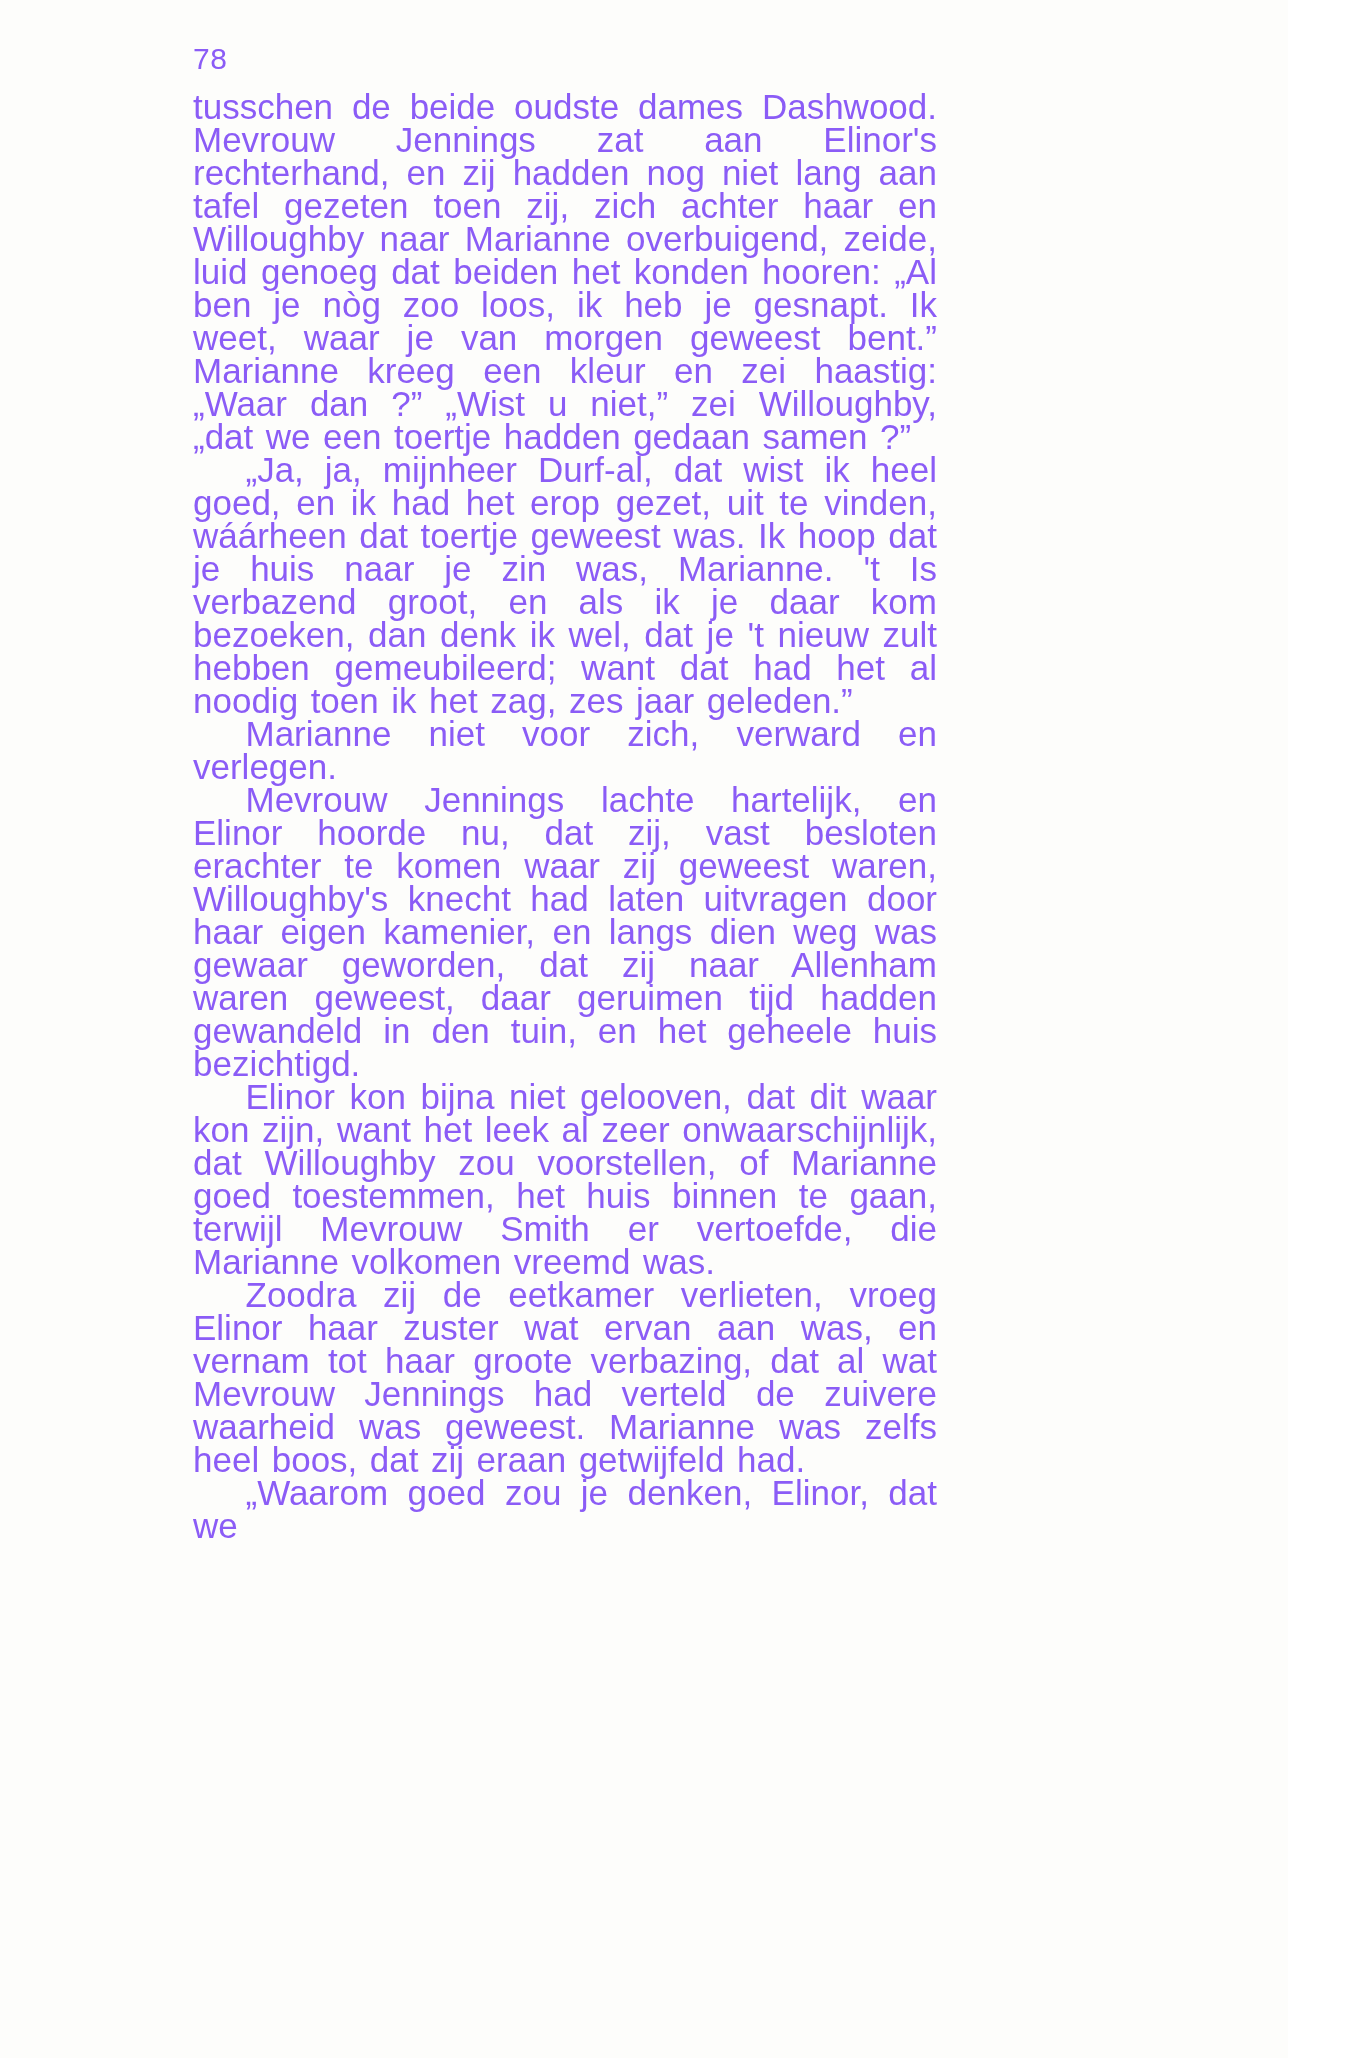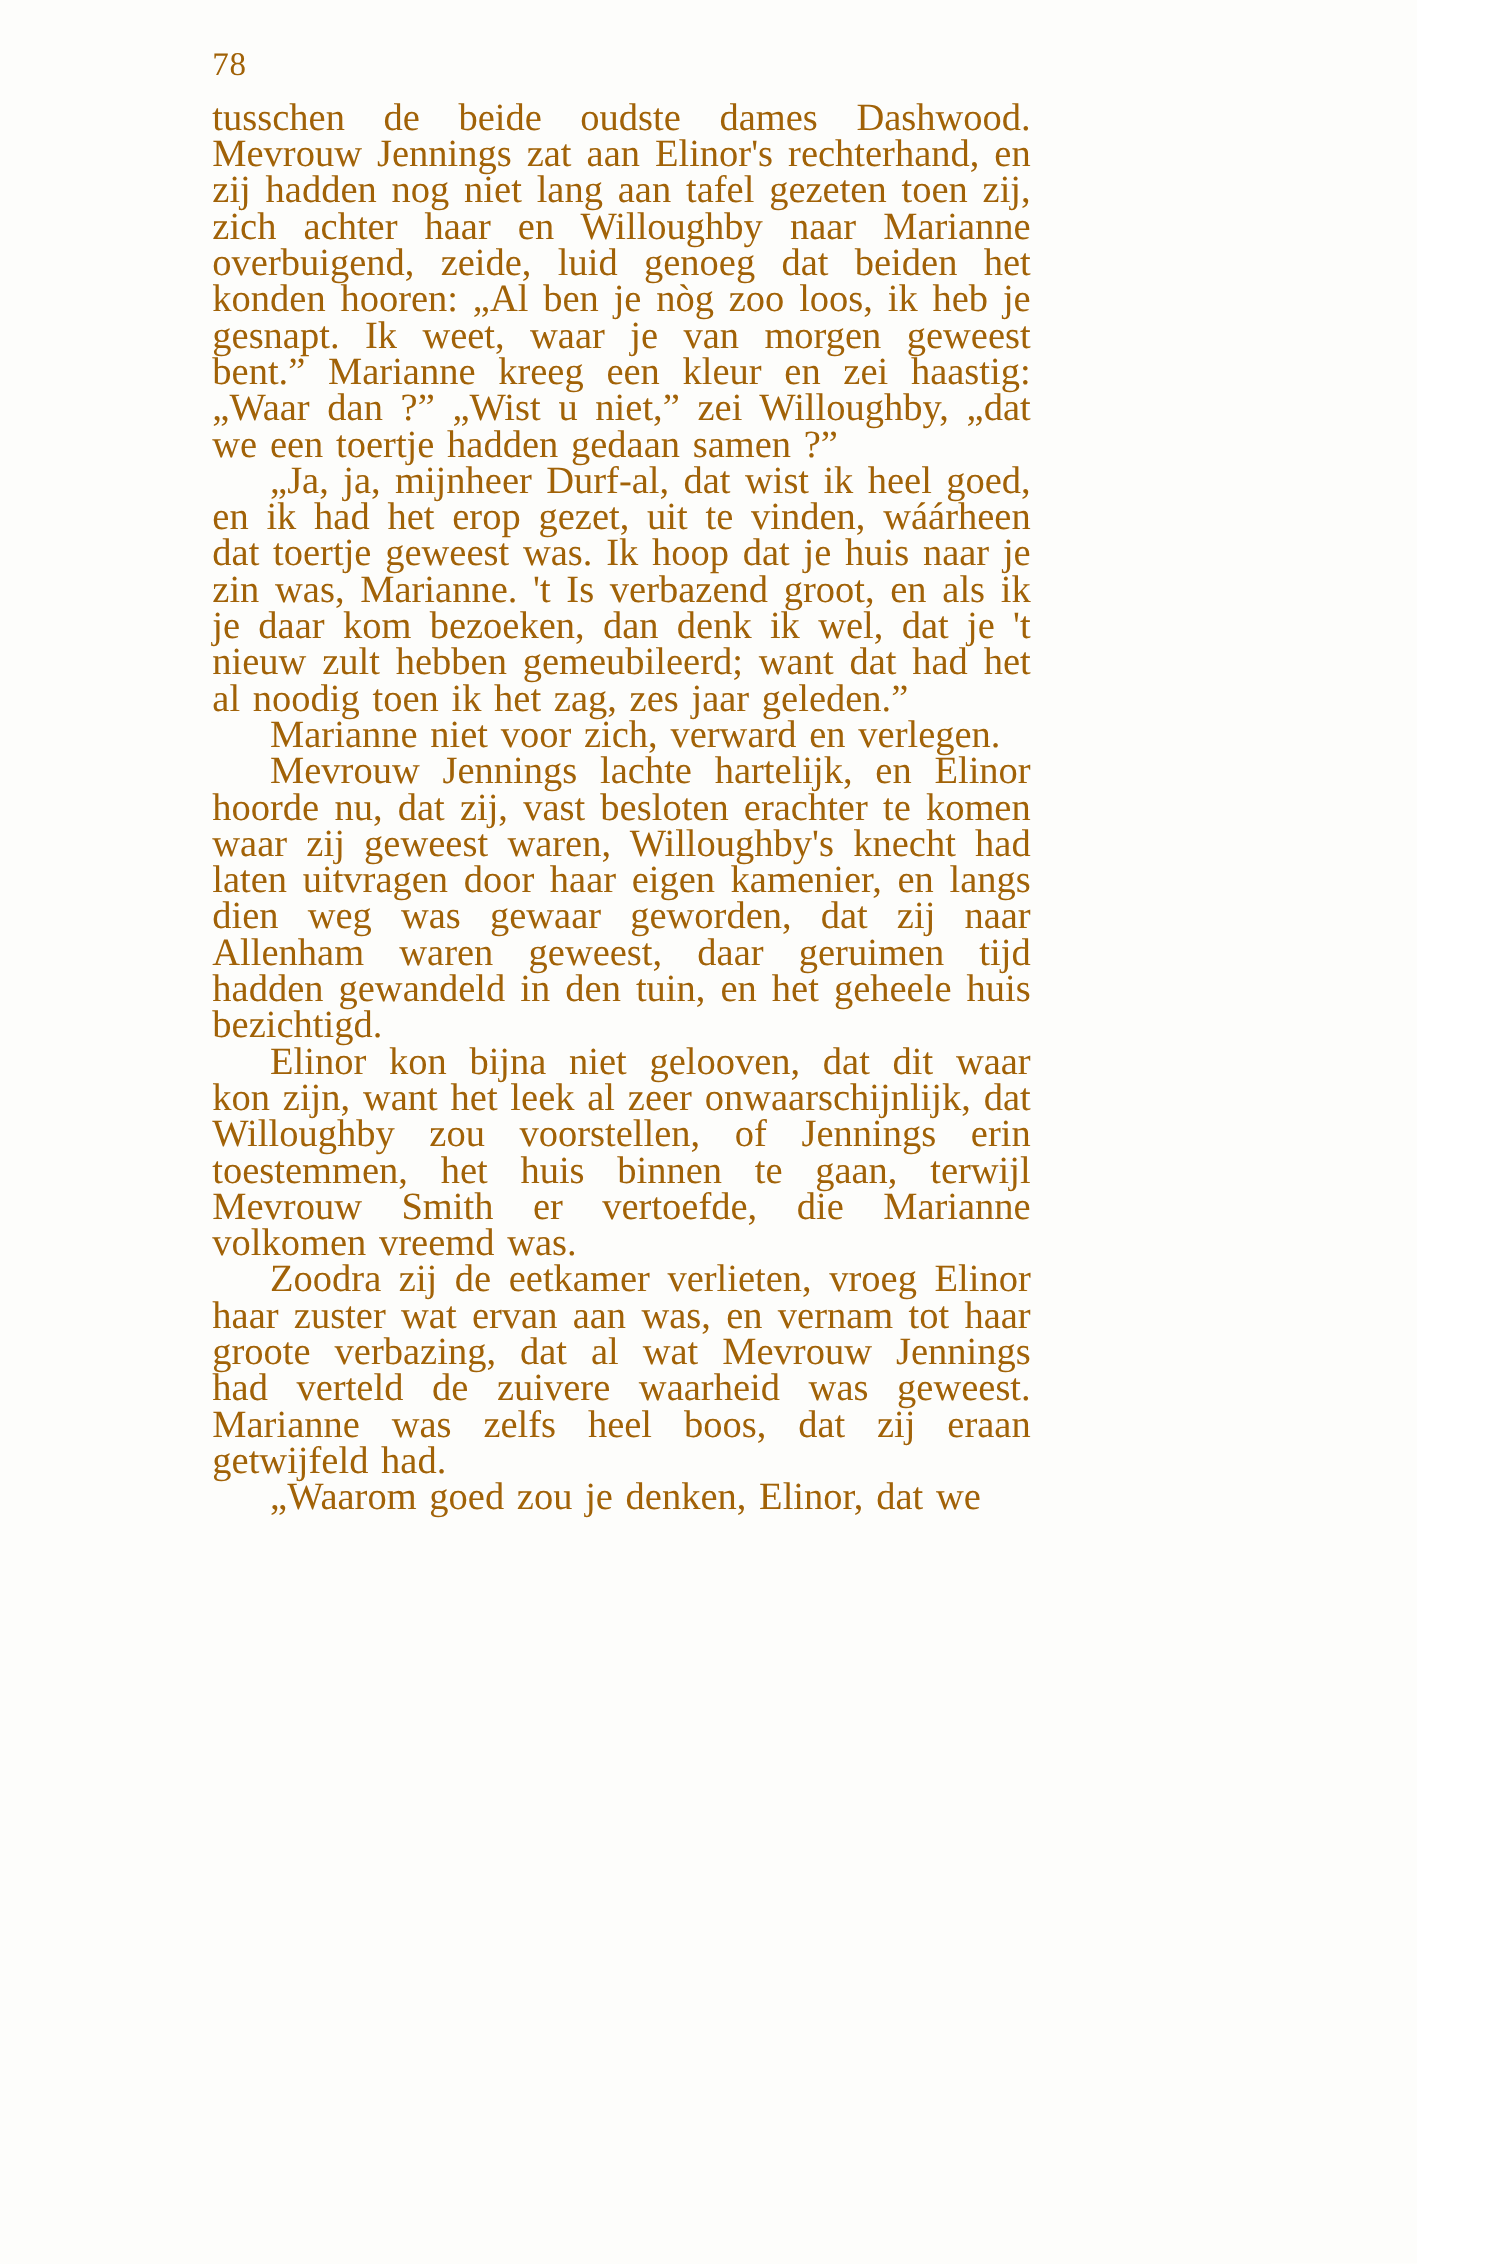--- a/index.html
+++ b/index.html
@@ -7,22 +7,22 @@
     padding: 0;
     background: #ffffff;
   }
   .page {
     position: relative;
     width: 1288px;
     height: 2058px;
     background: #fdfdfb;
     box-sizing: border-box;
     overflow: hidden;
-    font-family: Liberation Serif, serif;
-    color: #a16207;
+    font-family: Liberation Sans, sans-serif;
+    color: #8b5cf6;
   }
   .text-block {
     position: absolute;
     left: 193px;
     top: 42px;
     width: 744px;
   }
   .page-number {
     font-size: 30px;
     line-height: 34px;
@@ -45,18 +45,18 @@
 <body>
 
 <div class="page">
   <div class="text-block">
     <div class="page-number">78</div>
     <div class="body-text">
       <p>tusschen de beide oudste dames Dashwood. Mevrouw Jennings zat aan Elinor's rechterhand, en zij hadden nog niet lang aan tafel gezeten toen zij, zich achter haar en Willoughby naar Marianne overbuigend, zeide, luid genoeg dat beiden het konden hooren: „Al ben je nòg zoo loos, ik heb je gesnapt. Ik weet, waar je van morgen geweest bent.” Marianne kreeg een kleur en zei haastig: „Waar dan ?” „Wist u niet,” zei Willoughby, „dat we een toertje hadden gedaan samen ?”</p>
       <p class="indent">„Ja, ja, mijnheer Durf-al, dat wist ik heel goed, en ik had het erop gezet, uit te vinden, wáárheen dat toertje geweest was. Ik hoop dat je huis naar je zin was, Marianne. 't Is verbazend groot, en als ik je daar kom bezoeken, dan denk ik wel, dat je 't nieuw zult hebben gemeubileerd; want dat had het al noodig toen ik het zag, zes jaar geleden.”</p>
       <p class="indent">Marianne niet voor zich, verward en verlegen.</p>
       <p class="indent">Mevrouw Jennings lachte hartelijk, en Elinor hoorde nu, dat zij, vast besloten erachter te komen waar zij geweest waren, Willoughby's knecht had laten uitvragen door haar eigen kamenier, en langs dien weg was gewaar geworden, dat zij naar Allenham waren geweest, daar geruimen tijd hadden gewandeld in den tuin, en het geheele huis bezichtigd.</p>
-      <p class="indent">Elinor kon bijna niet gelooven, dat dit waar kon zijn, want het leek al zeer onwaarschijnlijk, dat Willoughby zou voorstellen, of Jennings erin toestemmen, het huis binnen te gaan, terwijl Mevrouw Smith er vertoefde, die Marianne volkomen vreemd was.</p>
+      <p class="indent">Elinor kon bijna niet gelooven, dat dit waar kon zijn, want het leek al zeer onwaarschijnlijk, dat Willoughby zou voorstellen, of Marianne goed toestemmen, het huis binnen te gaan, terwijl Mevrouw Smith er vertoefde, die Marianne volkomen vreemd was.</p>
       <p class="indent">Zoodra zij de eetkamer verlieten, vroeg Elinor haar zuster wat ervan aan was, en vernam tot haar groote verbazing, dat al wat Mevrouw Jennings had verteld de zuivere waarheid was geweest. Marianne was zelfs heel boos, dat zij eraan getwijfeld had.</p>
       <p class="indent">„Waarom goed zou je denken, Elinor, dat we</p>
     </div>
   </div>
 </div>
 
 </body></html>

